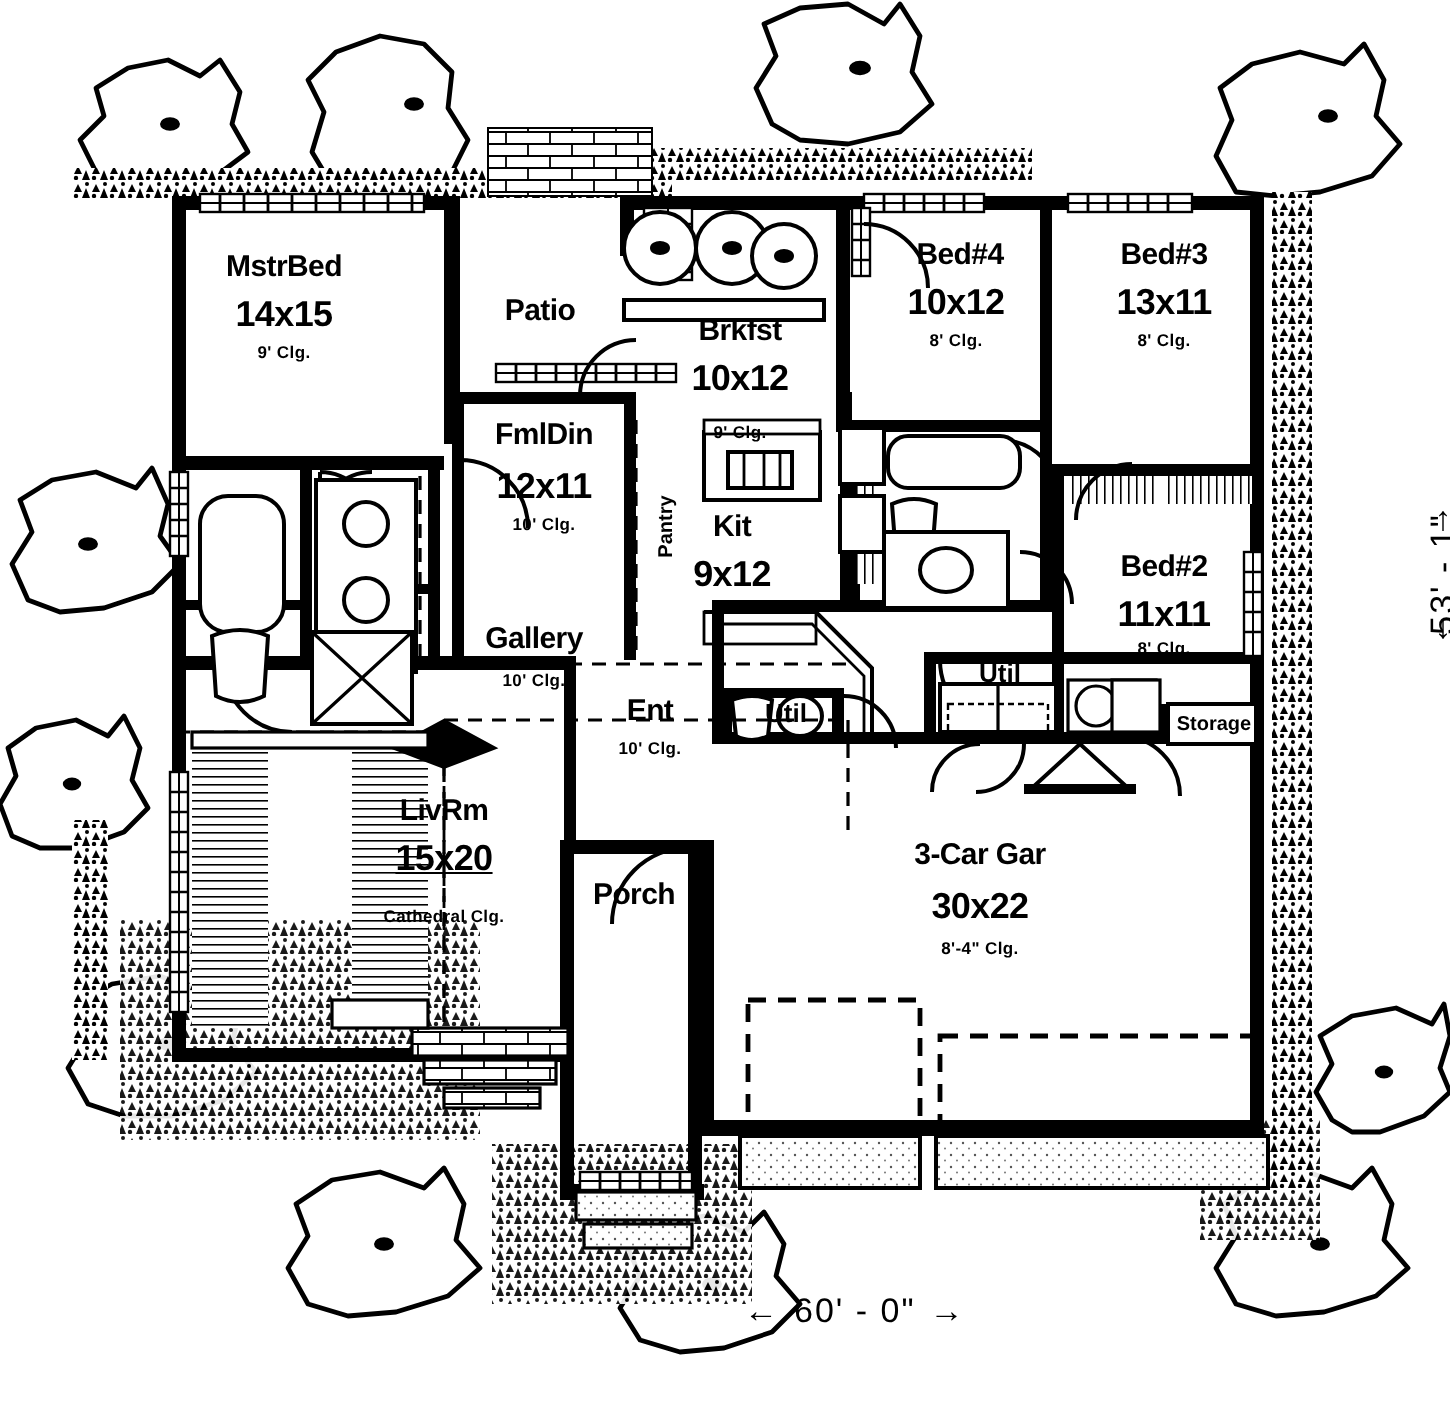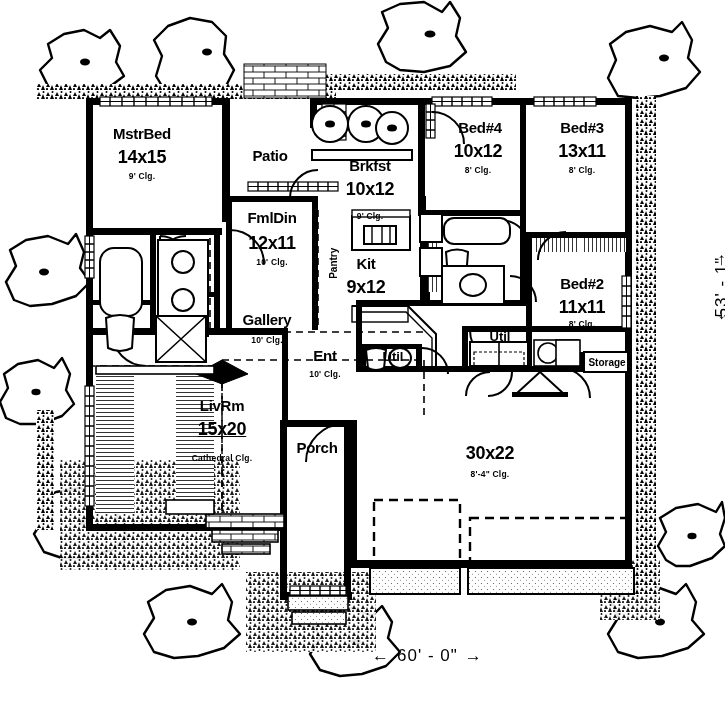--- a/index.html
+++ b/index.html
@@ -419,20 +419,21 @@
 
   <div class="lbl rname" style="left:290px;top:348px;width:70px;">Ent</div>
   <div class="lbl rclg" style="left:290px;top:370px;width:70px;">10' Clg.</div>
 
   <div class="lbl rname" style="left:162px;top:398px;width:120px;">LivRm</div>
   <div class="lbl rdim" style="left:162px;top:420px;width:120px;text-decoration:underline;">15x20</div>
   <div class="lbl rclg" style="left:162px;top:454px;width:120px;">Cathedral Clg.</div>
 
   <div class="lbl rname" style="left:284px;top:440px;width:66px;">Porch</div>
 
+  <div class="lbl rname" style="left:418px;top:420px;width:144px;">3-Car Gar</div>
   <div class="lbl rdim" style="left:418px;top:444px;width:144px;">30x22</div>
   <div class="lbl rclg" style="left:418px;top:470px;width:144px;">8'-4" Clg.</div>
 
   <div class="lbl small-name" style="left:366px;top:350px;width:54px;">Util</div>
 
   <div class="lbl small-name" style="left:476px;top:330px;width:48px;">Util</div>
 
   <div class="lbl tiny-name" style="left:584px;top:358px;width:46px;">Storage</div>
 
   <div class="lbl tiny-name vert" style="left:304px;top:258px;width:60px;">Pantry</div>

